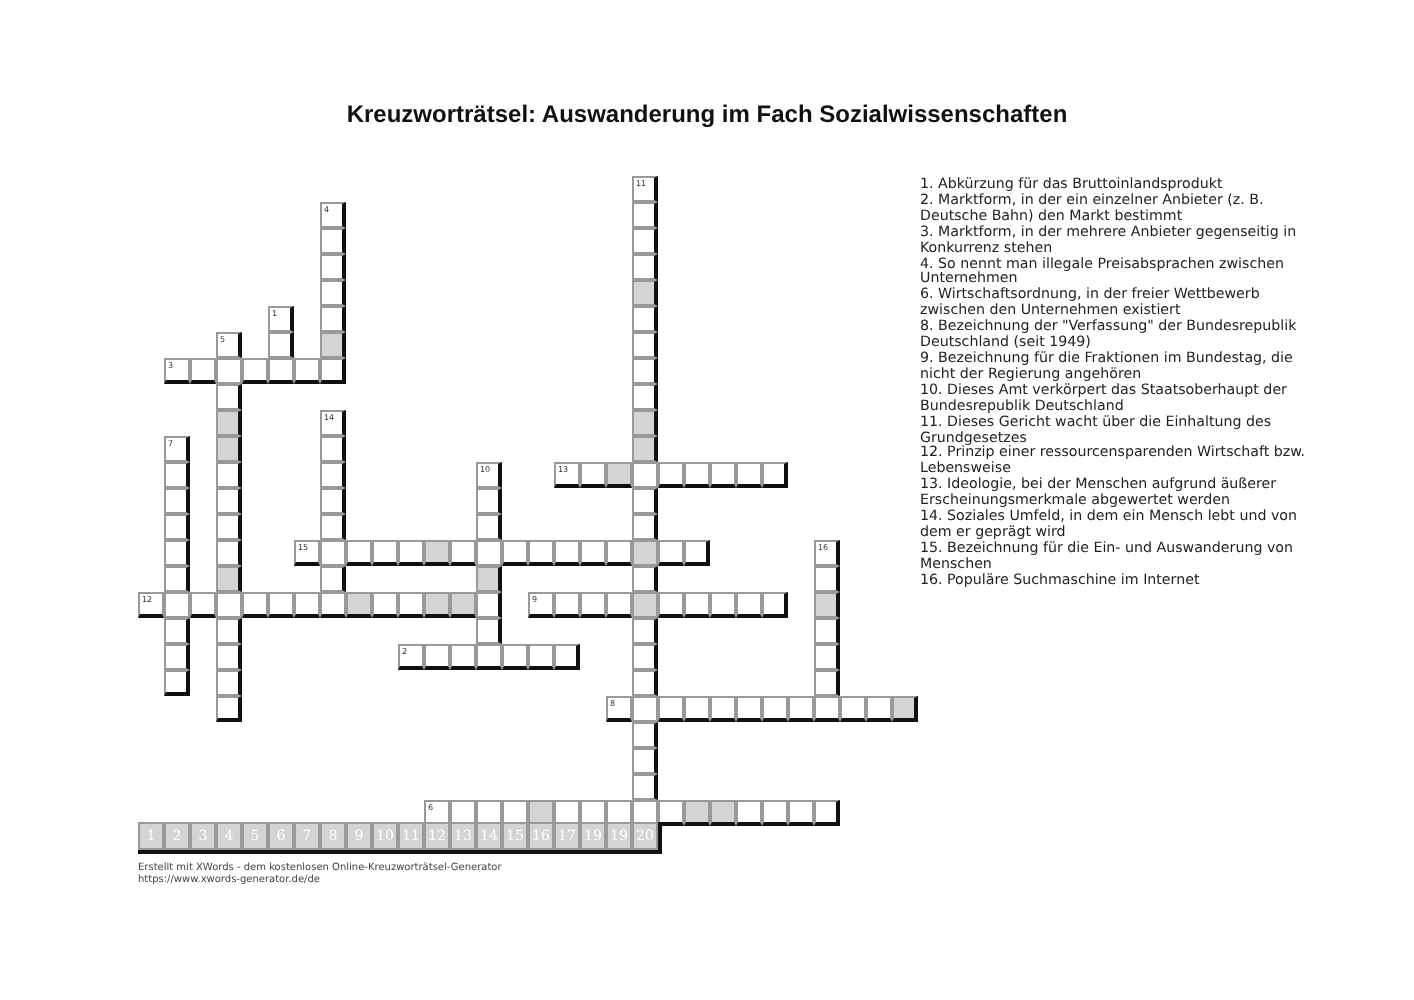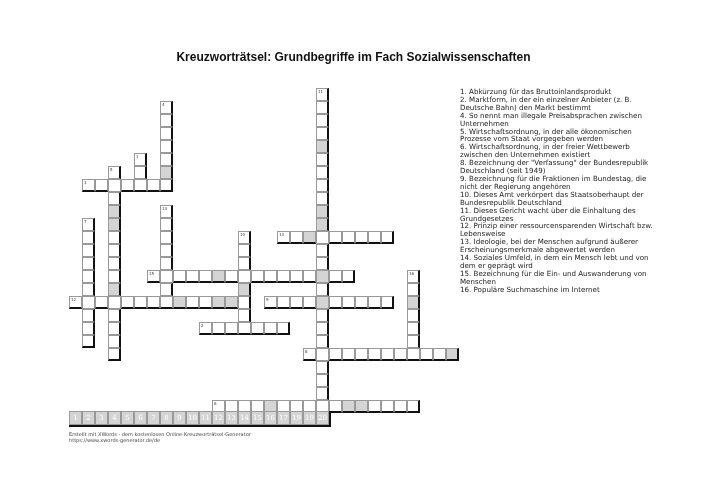--- a/index.html
+++ b/index.html
@@ -11,21 +11,21 @@
   .cell .num{position:absolute;left:1px;top:0;font-size:4px;color:#333;line-height:5px;}
   .clues{position:absolute;left:460px;top:88px;width:200px;font-size:7.1px;line-height:7.9px;color:#222;}
   .clue{margin:0;padding:0;}
   .solbar{position:absolute;left:69px;top:411px;height:14px;display:flex;border-right:2px solid #111;border-bottom:2px solid #111;}
   .solcell{width:13px;height:14px;box-sizing:border-box;border:1px solid #999;background:#d4d4d4;color:#fff;font-size:7px;text-align:center;line-height:13px;font-family:"DejaVu Serif",serif;}
   .footer{position:absolute;left:69px;top:431px;font-size:5px;line-height:6px;color:#444;}
 </style>
 </head>
 <body>
 
-<div class="title">Kreuzworträtsel: Grundbegriffe im Fach Sozialwissenschaften</div>
+<div class="title">Kreuzworträtsel: Auswanderung im Fach Sozialwissenschaften</div>
 
 <div id="grid">
     <div class="cell" style="left: 134px; top: 153px; border-right: 2px solid rgb(17, 17, 17);">
       <span class="num">1</span>
     </div>
     <div class="cell" style="left: 134px; top: 166px; border-right: 2px solid rgb(17, 17, 17);"></div>
     <div class="cell" style="left: 134px; top: 179px; border-bottom: 2px solid rgb(17, 17, 17);"></div>
     <div class="cell" style="left: 199px; top: 322px; border-bottom: 2px solid rgb(17, 17, 17);">
       <span class="num">2</span>
     </div>
@@ -209,22 +209,22 @@
     <div class="cell" style="left: 407px; top: 283px; border-right: 2px solid rgb(17, 17, 17);"></div>
     <div class="cell shaded" style="left: 407px; top: 296px; border-right: 2px solid rgb(17, 17, 17);"></div>
     <div class="cell" style="left: 407px; top: 309px; border-right: 2px solid rgb(17, 17, 17);"></div>
     <div class="cell" style="left: 407px; top: 322px; border-right: 2px solid rgb(17, 17, 17);"></div>
     <div class="cell" style="left: 407px; top: 335px; border-right: 2px solid rgb(17, 17, 17);"></div>
   </div>
 
 <div class="clues" id="clues">
     <div class="clue">1. Abkürzung für das Bruttoinlandsprodukt</div>
     <div class="clue">2. Marktform, in der ein einzelner Anbieter (z. B. Deutsche Bahn) den Markt bestimmt</div>
+    <div class="clue">3. Marktform, in der mehrere Anbieter gegenseitig in Konkurrenz stehen</div>
     <div class="clue">4. So nennt man illegale Preisabsprachen zwischen Unternehmen</div>
-    <div class="clue">5. Wirtschaftsordnung, in der alle ökonomischen Prozesse vom Staat vorgegeben werden</div>
     <div class="clue">6. Wirtschaftsordnung, in der freier Wettbewerb zwischen den Unternehmen existiert</div>
     <div class="clue">8. Bezeichnung der "Verfassung" der Bundesrepublik Deutschland (seit 1949)</div>
     <div class="clue">9. Bezeichnung für die Fraktionen im Bundestag, die nicht der Regierung angehören</div>
     <div class="clue">10. Dieses Amt verkörpert das Staatsoberhaupt der Bundesrepublik Deutschland</div>
     <div class="clue">11. Dieses Gericht wacht über die Einhaltung des Grundgesetzes</div>
     <div class="clue">12. Prinzip einer ressourcensparenden Wirtschaft bzw. Lebensweise</div>
     <div class="clue">13. Ideologie, bei der Menschen aufgrund äußerer Erscheinungsmerkmale abgewertet werden</div>
     <div class="clue">14. Soziales Umfeld, in dem ein Mensch lebt und von dem er geprägt wird</div>
     <div class="clue">15. Bezeichnung für die Ein- und Auswanderung von Menschen</div>
     <div class="clue">16. Populäre Suchmaschine im Internet</div>

